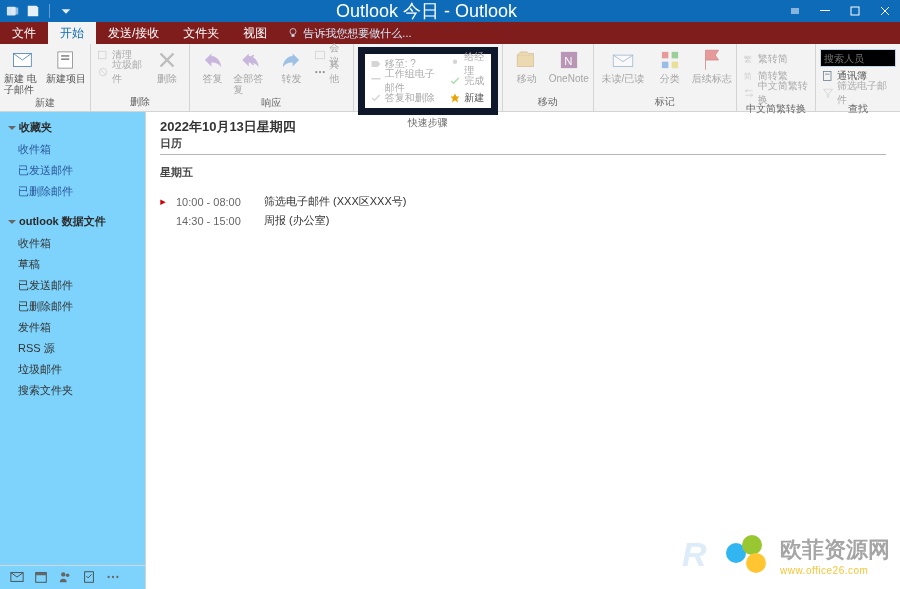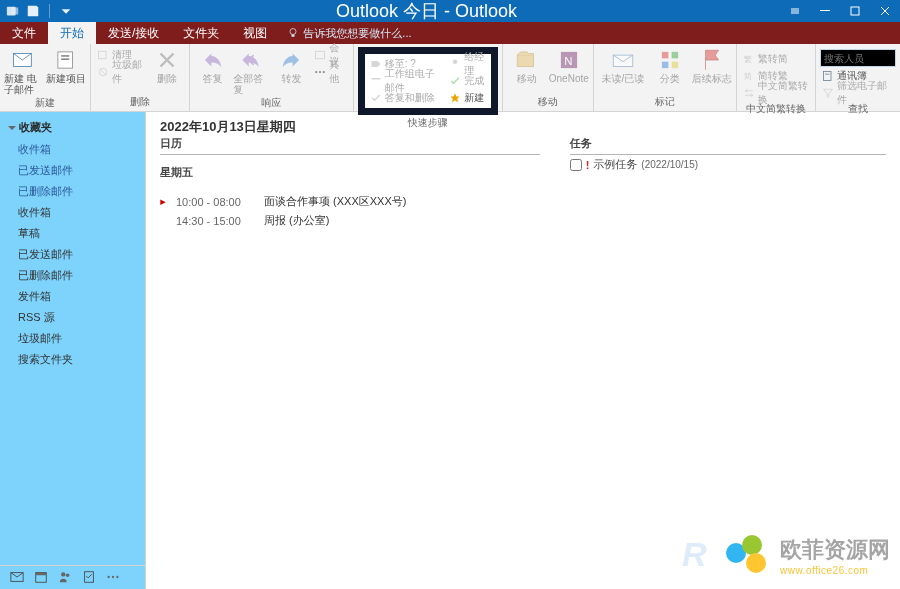--- a/index.html
+++ b/index.html
@@ -46,21 +46,21 @@
 .nav a.plain{color:#333;}
 .nav-bot{height:24px;border-top:1px solid #d4d4d4;display:flex;align-items:center;gap:10px;padding-left:10px;}
 .nav-bot svg{width:14px;height:14px;fill:#666;cursor:pointer;}
 .nav-bot .mail svg{fill:#0e6bb8;}
 
 .main{flex:1;overflow:auto;padding:6px 14px;}
 .date{font-size:13px;font-weight:700;color:#333;margin-bottom:0;}
 .cols{display:flex;gap:30px;}
 .cal{flex:1.2;}
 .tsk{flex:1;}
-.sect{font-size:11px;font-weight:700;border-bottom:1px solid #b5b5b5;padding-bottom:3px;}
+.sect{font-size:11px;font-weight:700;border-bottom:1px solid #b5b5b5;padding-bottom:3px;margin-bottom:8px;}
 .day{font-size:11px;font-weight:700;margin:10px 0 12px;}
 .ev{display:flex;gap:10px;font-size:11px;color:#333;padding:2px 0;align-items:center;}
 .ev .mk{width:6px;text-align:center;}
 .ev .mk.cur{color:#c00;}
 .ev .t{width:78px;color:#666;}
 .ti{display:flex;align-items:center;gap:4px;font-size:11px;padding:2px 0;}
 .ti input{width:12px;height:12px;}
 .ti .pri{color:#d22;font-weight:700;}
 .ti .due{color:#666;font-size:10px;}
 
@@ -372,20 +372,26 @@
     <div class="nav-top">
       <h4>
           <svg viewBox="0 0 8 8">
             <path d="M0 2l4 4 4-4z"></path>
           </svg>
           <span>收藏夹</span>
         </h4>
       <a>收件箱</a>
       <a>已发送邮件</a>
       <a>已删除邮件</a>
+      <h4 style="margin-top:8px;">
+          <svg viewBox="0 0 8 8">
+            <path d="M0 2l4 4 4-4z"></path>
+          </svg>
+          <span>outlook 数据文件</span>
+        </h4>
       <a class="plain">收件箱</a>
       <a class="plain">草稿</a>
       <a class="plain">已发送邮件</a>
       <a class="plain">已删除邮件</a>
       <a class="plain">发件箱</a>
       <a class="plain">RSS 源</a>
       <a class="plain">垃圾邮件</a>
       <a class="plain">搜索文件夹</a>
     </div>
     <div class="nav-bot">
@@ -416,35 +422,26 @@
 
   <div class="main">
     <div class="date">2022年10月13日星期四</div>
     <div class="cols">
       <div class="cal">
         <div class="sect">日历</div>
         <div class="day">星期五</div>
         <div class="ev">
           <span class="mk cur">▸</span>
           <span class="t">10:00 - 08:00</span>
-          <span>面谈合作事项 (XXX区XXX号)</span>
+          <span>筛选电子邮件 (XXX区XXX号)</span>
         </div>
         <div class="ev">
           <span class="mk"></span>
           <span class="t">14:30 - 15:00</span>
           <span>周报 (办公室)</span>
-        </div>
-      </div>
-      <div class="tsk">
-        <div class="sect">任务</div>
-        <div class="ti">
-          <input type="checkbox" style="">
-          <span class="pri">!</span>
-          <span>示例任务</span>
-          <span class="due">(2022/10/15)</span>
         </div>
       </div>
     </div>
   </div>
 </div>
 
 <div class="wm">
   <span class="wm-r">R</span>
   <div class="wm-ic">
       <span class="c1"></span>

